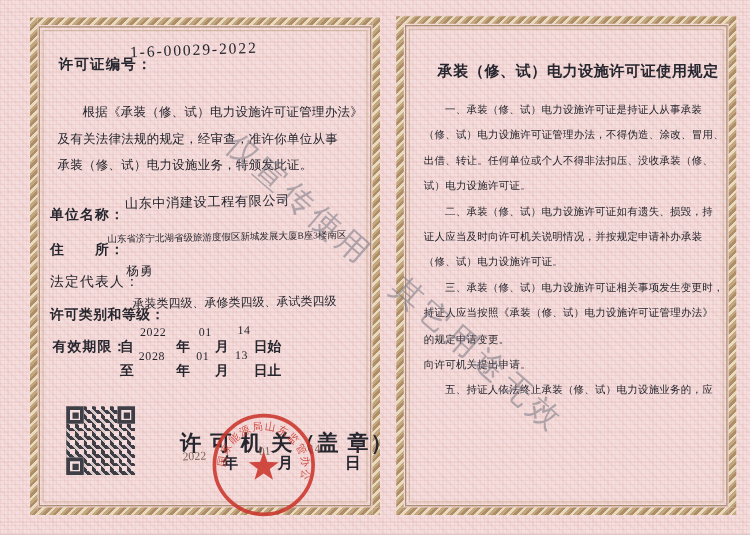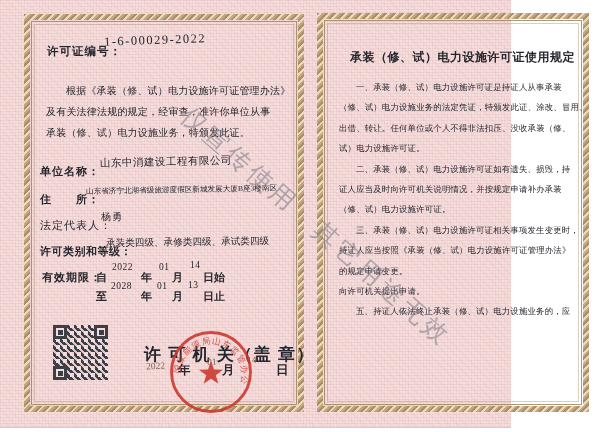--- a/index.html
+++ b/index.html
@@ -4,21 +4,21 @@
 <style>
   html,body{margin:0;padding:0;}
   body{
     width:600px;height:432px;position:relative;overflow:hidden;
     background:#ffffff;
     font-family:"Liberation Serif","DejaVu Serif",serif;
     color:#26262e;
   }
   
   .sheet{
-    position:absolute;left:0;top:0;width:511px;height:427px;
+    position:absolute;left:0;top:0;width:600px;height:427px;
     background-color:#f5dfde;
     background-image:
       repeating-linear-gradient(0deg, rgba(210,150,150,.16) 0 1px, transparent 1px 3px),
       repeating-linear-gradient(90deg, rgba(210,150,150,.13) 0 1px, transparent 1px 3px),
       repeating-linear-gradient(45deg, rgba(228,170,170,.12) 0 2px, transparent 2px 6px);
     border-bottom:1px solid #e0c6c5;
   }
   
   .frame{
     position:absolute;
@@ -155,21 +155,21 @@
     </text>
     <polygon fill="#cb362d" points="50,37 53.5,47.1 64.3,47.4 55.7,53.9 58.8,64.1 50,58 41.2,64.1 44.3,53.9 35.7,47.4 46.5,47.1"></polygon>
   </svg>
 
   <div class="frame right-frame"></div>
 
   <div class="abs" id="rp-title">承装（修、试）电力设施许可证使用规定</div>
 
   <div id="rules">
     <div class="ind">一、承装（修、试）电力设施许可证是持证人从事承装</div>
-    <div>（修、试）电力设施业务的法定凭证，特颁发此证、涂改、冒用、</div>
+    <div>（修、试）电力设施许可证管理办法，不得伪造、涂改、冒用、</div>
     <div>出借、转让。任何单位或个人不得非法扣压、没收承装（修、</div>
     <div>试）电力设施许可证。</div>
     <div class="ind">二、承装（修、试）电力设施许可证如有遗失、损毁，持</div>
     <div>证人应当及时向许可机关说明情况，并按规定申请补办承装</div>
     <div>（修、试）电力设施许可证。</div>
     <div class="ind">三、承装（修、试）电力设施许可证相关事项发生变更时，</div>
     <div>持证人应当按照《承装（修、试）电力设施许可证管理办法》</div>
     <div>的规定申请变更。</div>
     <div>向许可机关提出申请。</div>
     <div class="ind">五、持证人依法终止承装（修、试）电力设施业务的，应</div>

